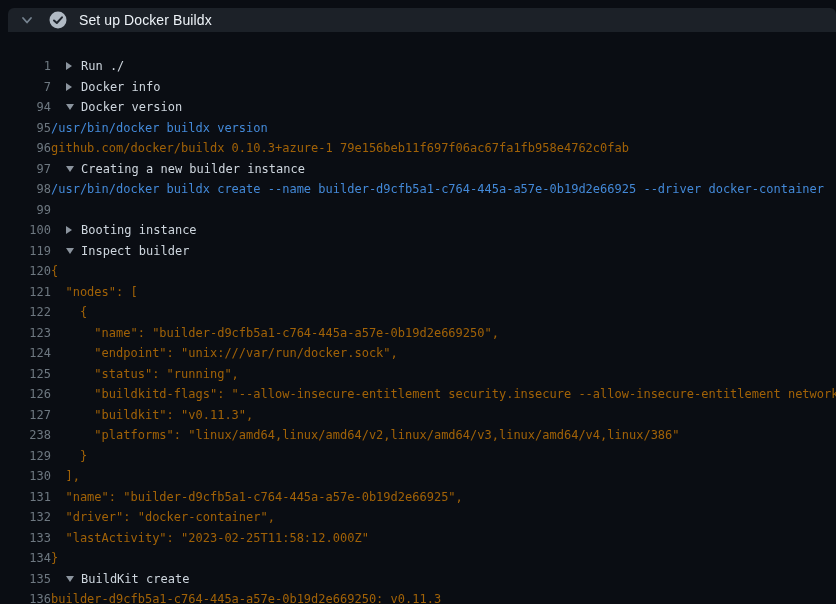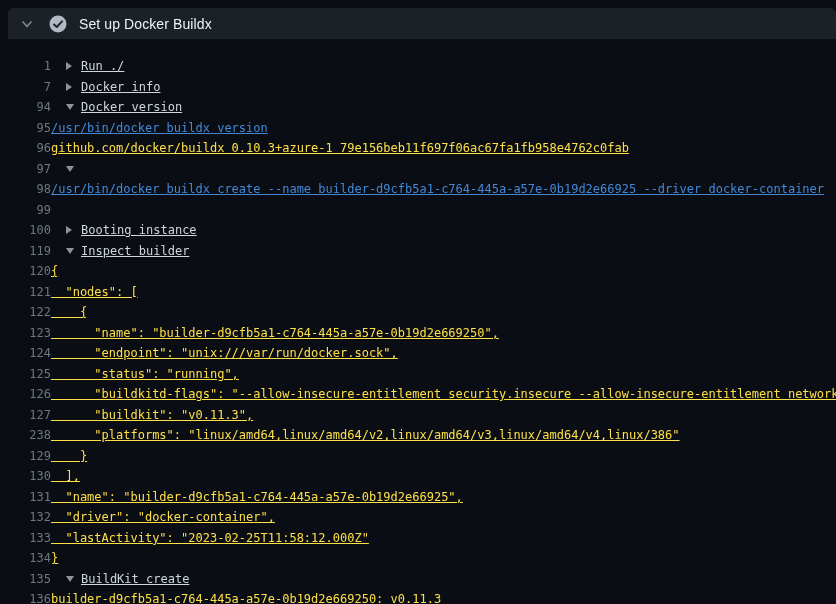--- a/index.html
+++ b/index.html
@@ -9,21 +9,21 @@
     background: #0a0d13;
     overflow: hidden;
     position: relative;
     font-family: "Liberation Sans", sans-serif;
   }
 
   
   .step-header {
     position: absolute;
     top: 8px; left: 8px; right: 0;
-    height: 31px;
+    height: 24px;
     background: #1c2128;
     border-radius: 6px 6px 0 0;
     display: flex;
     align-items: center;
     padding-left: 11px;
     cursor: pointer;
   }
   .chev-wrap { width: 16px; height: 16px; display: flex; align-items: center; justify-content: center; }
   .check-wrap { margin-left: 14px; width: 18px; height: 18px; display: flex; align-items: center; justify-content: center; }
   .step-title {
@@ -67,25 +67,25 @@
     border-left: 6px solid #8b949e;
     border-top: 4px solid transparent;
     border-bottom: 4px solid transparent;
   }
   .caret-down::before {
     content: "";
     border-top: 6px solid #8b949e;
     border-left: 4px solid transparent;
     border-right: 4px solid transparent;
   }
-  .line-text { white-space: pre; text-decoration: underline; }
+  .line-text { white-space: pre; }
   .line-text.indent { }
   .line-text.group_collapsed, .line-text.group_expanded { color: #ced6de; }
   .line-text.command { color: #4389d8; }
-  .line-text.output { color: #fde047; }
+  .line-text.output { color: #a16207; }
 </style>
 </head>
 <body>
 
 <div class="step-header">
   <span class="chev-wrap">
     <svg width="14" height="14" viewBox="0 0 14 14">
       <polyline points="3,5 7,9.5 11,5" fill="none" stroke="#768390" stroke-width="1.8" stroke-linecap="round" stroke-linejoin="round"></polyline>
     </svg>
   </span>
@@ -120,20 +120,21 @@
     <span class="line-text command indent">/usr/bin/docker buildx version</span>
   </div>
     <div class="row">
     <span class="num">96</span>
 
     <span class="line-text output indent">github.com/docker/buildx 0.10.3+azure-1 79e156beb11f697f06ac67fa1fb958e4762c0fab</span>
   </div>
     <div class="row">
     <span class="num">97</span>
     <span class="caret caret-down"></span>
+    <span class="line-text group_expanded">Creating a new builder instance</span>
   </div>
     <div class="row">
     <span class="num">98</span>
 
     <span class="line-text command indent">/usr/bin/docker buildx create --name builder-d9cfb5a1-c764-445a-a57e-0b19d2e66925 --driver docker-container</span>
   </div>
     <div class="row">
     <span class="num">99</span>
 
   </div>

